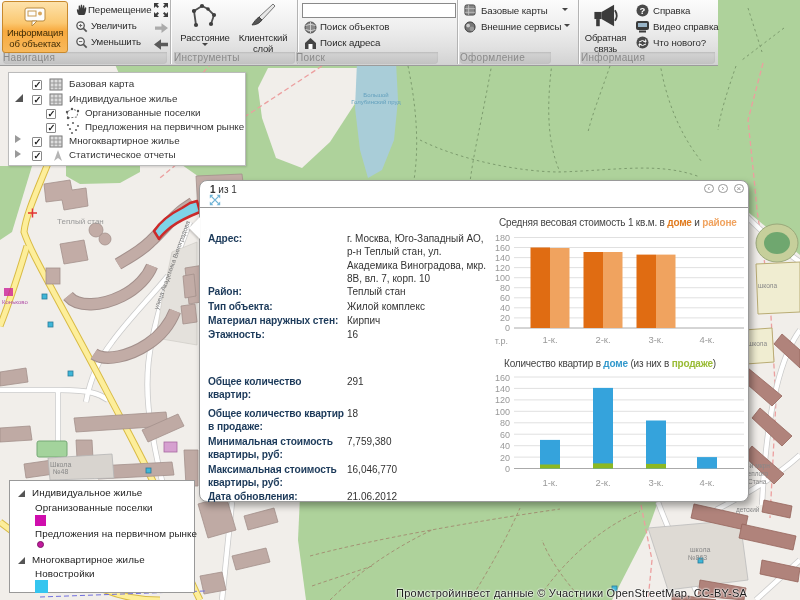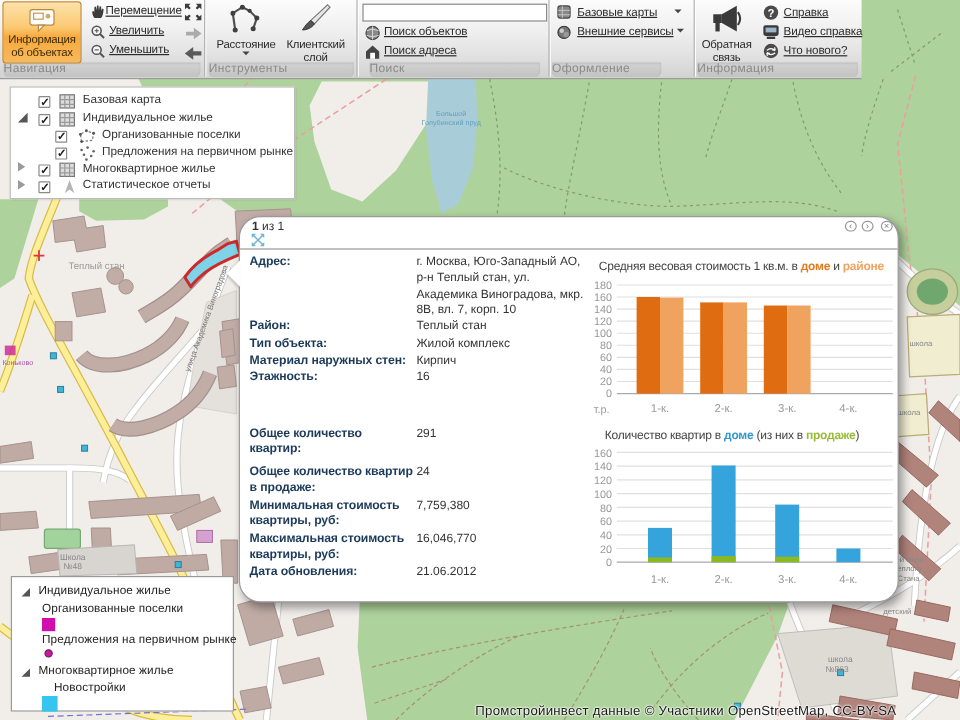--- a/index.html
+++ b/index.html
@@ -6,45 +6,45 @@
     font-family:"Liberation Sans",sans-serif;}
   #map{position:absolute;left:0;top:0;z-index:0;}
   
   #toolbar{position:absolute;left:0;top:0;width:718px;height:65px;z-index:30;
     background:linear-gradient(#fcfcfc,#efefef 40%,#e2e2e2 70%,#d2d2d2);
     border-bottom:1px solid #9b9b9b;}
   .tsep{position:absolute;top:0;width:1px;height:64px;background:#b3b3b3;box-shadow:1px 0 0 #fdfdfd;}
   .glabel{position:absolute;top:52px;height:12px;border-radius:0 0 4px 4px;
     background:linear-gradient(#d4d4d4,#c2c2c2);box-shadow:inset 0 1px 2px rgba(0,0,0,.12);color:#8a8a8a;font-size:10px;
     text-align:left;line-height:12px;letter-spacing:.3px;}
-  .titem{position:absolute;font-size:9.7px;color:#2b2b2b;white-space:nowrap;letter-spacing:-.1px;text-decoration:underline;}
+  .titem{position:absolute;font-size:9.7px;color:#2b2b2b;white-space:nowrap;letter-spacing:-.1px;}
   #bigbtn{position:absolute;left:2px;top:1px;width:66px;height:52px;border:1px solid #c8892d;border-radius:3px;
     background:linear-gradient(#fde2ab,#fbc871 42%,#f7a93e 58%,#f8b95c);
     text-align:center;color:#3f2c07;font-size:9.5px;line-height:11px;box-sizing:border-box;letter-spacing:-.2px;}
   .t2{font-size:9.5px;color:#2b2b2b;text-align:center;line-height:11px;position:absolute;white-space:nowrap;letter-spacing:-.2px;}
   #searchbox{position:absolute;left:302px;top:3px;width:152px;height:13px;background:#fff;border:1px solid #898989;}
   .caret{position:absolute;width:0;height:0;border:3.5px solid transparent;border-top-color:#444;}
   
   #layers{position:absolute;left:8px;top:72px;width:238px;height:94px;z-index:20;
     background:#fff;border:1px solid #bbb;box-shadow:1px 1px 2px rgba(0,0,0,.15);box-sizing:border-box;}
   .lrow{position:absolute;height:15px;font-size:9.8px;color:#333;white-space:nowrap;}
   .chk{position:absolute;width:8px;height:8px;border:1px solid #8a8a8a;background:#fff;border-radius:1px;}
   .chk:after{content:"✓";position:absolute;left:0.5px;top:-2.5px;font-size:9.5px;color:#222;font-weight:bold;}
   .tri-e{position:absolute;width:0;height:0;border-left:8px solid transparent;border-bottom:8px solid #555;}
   .tri-c{position:absolute;width:0;height:0;border:4.5px solid transparent;border-left:6px solid #9a9a9a;}
   
   #popup{position:absolute;left:199px;top:180px;width:550px;height:322px;z-index:20;
-    background:#fff;border:1px solid #9a9a9a;border-radius:18px;
+    background:#fff;border:1px solid #9a9a9a;border-radius:8px;
     box-shadow:3px 4px 7px rgba(0,0,0,.35);box-sizing:border-box;}
   #notch{position:absolute;left:-11px;top:36px;width:0;height:0;
     border:11px solid transparent;border-right:11px solid #fff;border-left:0;
     filter:drop-shadow(-1px 1px 1px rgba(0,0,0,.2));}
   .plabel{font-weight:bold;color:#1c3a5a;}
   .prow.plabel{font-size:10.2px;}
-  .prow{position:absolute;font-size:10px;line-height:13.6px;width:540px;letter-spacing:-.1px;}
+  .prow{position:absolute;font-size:10px;line-height:13.6px;width:540px;letter-spacing:-.1px;margin-top:20px;}
   .pval{position:absolute;left:139px;top:0;color:#333;font-weight:normal;white-space:nowrap;letter-spacing:0;font-size:10px;}
   .navbtn{position:absolute;top:0;width:7.5px;height:7.5px;border:1.2px solid #979797;border-radius:50%;
     color:#8a8a8a;font-size:8px;line-height:7.5px;text-align:center;background:#fff;}
   
   #legend{position:absolute;left:9px;top:480px;width:186px;height:113px;z-index:20;
     background:#fff;border:1px solid #999;box-sizing:border-box;font-size:9.8px;color:#222;}
   .leg{position:absolute;white-space:nowrap;letter-spacing:.1px;}
   #attrib{position:absolute;left:0;top:587px;width:747px;text-align:right;z-index:5;
     font-size:11px;color:#1a1a1a;letter-spacing:.22px;
     text-shadow:0 0 2px #fff,0 0 2px #fff,0 0 2px #fff;}
@@ -292,21 +292,21 @@
   <div class="navbtn" style="left:518px;top:2.5px">›</div>
   <div class="navbtn" style="left:534px;top:2.5px">×</div>
   <div style="position:absolute;left:0;top:26px;width:548px;height:1px;background:#999"></div>
 
   <div class="prow plabel" style="left:8px;top:30.5px">Адрес:<span class="pval">г. Москва, Юго-Западный АО,<br>р-н Теплый стан, ул.<br>Академика Виноградова, мкр.<br>8В, вл. 7, корп. 10</span></div>
   <div class="prow plabel" style="left:8px;top:83.5px">Район:<span class="pval">Теплый стан</span></div>
   <div class="prow plabel" style="left:8px;top:98.5px">Тип объекта:<span class="pval">Жилой комплекс</span></div>
   <div class="prow plabel" style="left:8px;top:112.5px">Материал наружных стен:<span class="pval">Кирпич</span></div>
   <div class="prow plabel" style="left:8px;top:126.5px">Этажность:<span class="pval">16</span></div>
   <div class="prow plabel" style="left:8px;top:173.5px">Общее количество<br>квартир:<span class="pval">291</span></div>
-  <div class="prow plabel" style="left:8px;top:205.5px">Общее количество квартир<br>в продаже:<span class="pval">24</span></div>
+  <div class="prow plabel" style="left:8px;top:205.5px">Общее количество квартир<br>в продаже:<span class="pval">18</span></div>
   <div class="prow plabel" style="left:8px;top:233.5px">Минимальная стоимость<br>квартиры, руб:<span class="pval">7,759,380</span></div>
   <div class="prow plabel" style="left:8px;top:261.5px">Максимальная стоимость<br>квартиры, руб:<span class="pval">16,046,770</span></div>
   <div class="prow plabel" style="left:8px;top:288.5px">Дата обновления:<span class="pval">21.06.2012</span></div>
   <div style="position:absolute;left:299px;top:36px;width:245px;font-size:10px;letter-spacing:-.2px;color:#444;white-space:nowrap">Средняя весовая стоимость 1 кв.м. в <b style="color:#e07b1f;font-weight:bold">доме</b> и <b style="color:#f0a35f">районе</b></div>
   <svg style="position:absolute;left:286px;top:50px" width="262" height="125" viewBox="0 0 262 125">
     <g stroke="#e0e0e0" stroke-width="1">
       <line x1="28" y1="6.5" x2="258" y2="6.5"></line>
           <line x1="28" y1="16.5" x2="258" y2="16.5"></line>
       <line x1="28" y1="26.6" x2="258" y2="26.6"></line>
           <line x1="28" y1="36.6" x2="258" y2="36.6"></line>
@@ -385,32 +385,32 @@
 
 <div id="legend">
   <span class="tri-e" style="left:8px;top:9px;border-left-width:7px;border-bottom-width:7px"></span>
   <span class="tri-e" style="left:8px;top:76px;border-left-width:7px;border-bottom-width:7px"></span>
   <div class="leg" style="left:22px;top:6px">Индивидуальное жилье</div>
   <div class="leg" style="left:25px;top:21px">Организованные поселки</div>
   <div style="position:absolute;left:25px;top:34px;width:11px;height:11px;background:#cf0ead"></div>
   <div class="leg" style="left:25px;top:47px">Предложения на первичном рынке</div>
   <div style="position:absolute;left:27px;top:59.5px;width:5px;height:5px;border-radius:50%;background:#c31a9e;border:1px solid #7c1566"></div>
   <div class="leg" style="left:22px;top:73px">Многоквартирное жилье</div>
-  <div class="leg" style="left:35px;top:87px">Новостройки</div>
+  <div class="leg" style="left:25px;top:87px">Новостройки</div>
   <div style="position:absolute;left:25px;top:99px;width:13px;height:13px;background:#35c5ef"></div>
 </div>
 
 <div id="toolbar">
   <span class="tsep" style="left:170px"></span>
   <span class="tsep" style="left:297px"></span>
   <span class="tsep" style="left:457px"></span>
   <span class="tsep" style="left:578px"></span>
   <div class="glabel" style="left:3px;width:164px">Навигация</div>
   <div class="glabel" style="left:174px;width:121px">Инструменты</div>
-  <div class="glabel" style="left:308px;width:142px">Поиск</div>
+  <div class="glabel" style="left:296px;width:142px">Поиск</div>
   <div class="glabel" style="left:460px;width:91px">Оформление</div>
   <div class="glabel" style="left:581px;width:134px">Информация</div>
 
   <div id="bigbtn"><svg style="margin-top:5px" width="24" height="20" viewBox="0 0 24 20">
           <rect x="2" y="1" width="20" height="13" rx="2" fill="#fdfdfd" stroke="#b98a40"></rect>
           <rect x="5" y="4" width="8" height="5" fill="none" stroke="#c89a50"></rect>
           <circle cx="17" cy="6.5" r="2" fill="#d8a860"></circle>
           <path d="M9 14 L9 19 L14 14 Z" fill="#fdfdfd" stroke="#b98a40"></path>
         </svg><div style="margin-top:-2px">Информация<br>об объектах</div></div>
   <svg class="ticon" style="position:absolute;left:75px;top:3px" width="13" height="13" viewBox="0 0 14 14">

